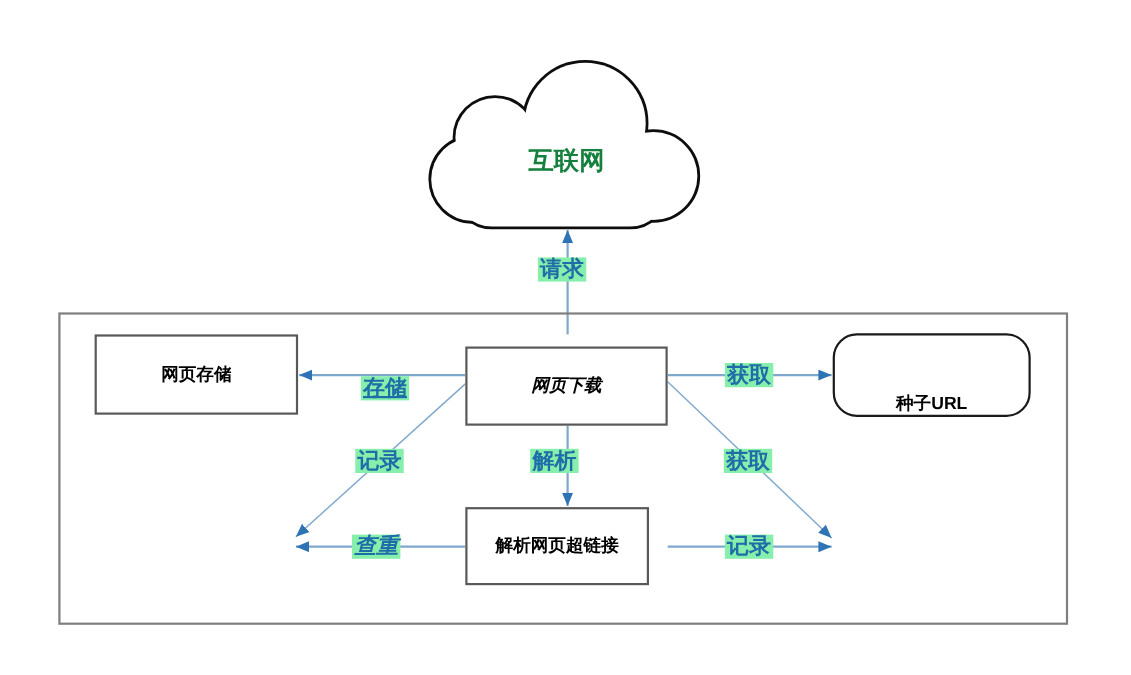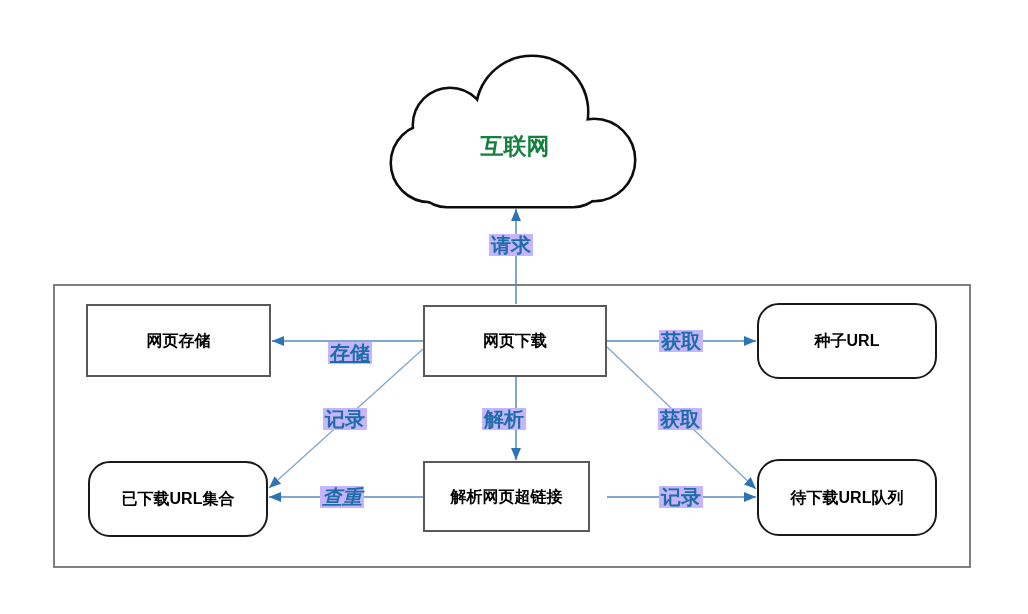--- a/index.html
+++ b/index.html
@@ -12,35 +12,35 @@
   .container-frame{
     position:absolute;left:53px;top:284px;width:914px;height:280px;
     border:2px solid #7f7f7f;background:transparent;
   }
   .node{
     position:absolute;display:flex;align-items:center;justify-content:center;
     background:#fff;color:#000;font-weight:700;font-size:16px;line-height:1.1;
     white-space:nowrap;box-sizing:border-box;text-align:center;
   }
   .node.rect{border:2px solid #595959;}
-  .node.rounded{border:2px solid #1a1a1a;border-radius:22px;}
+  .node.rounded{border:2px solid #1a1a1a;border-radius:22px;align-items:flex-end;}
   .n-web-storage{left:86px;top:304px;width:185px;height:73px;}
-  .n-web-download{left:423px;top:305px;width:184px;height:72px;}
+  .n-web-download{left:423px;top:315px;width:184px;height:72px;font-style:italic;}
   .n-seed-url{left:757px;top:303px;width:180px;height:76px;}
   .n-downloaded-set{left:88px;top:461px;width:180px;height:76px;}
   .n-parse-links{left:423px;top:461px;width:167px;height:71px;}
   .n-pending-queue{left:757px;top:459px;width:180px;height:77px;}
   .cloud-label{
     position:absolute;left:515px;top:146px;transform:translate(-50%,-50%);
     font-weight:700;font-size:23px;color:#15803d;white-space:nowrap;
   }
   .edge-label{
     position:absolute;transform:translate(-50%,-50%);
     color:#1f6ca8;font-weight:700;font-size:20px;line-height:1;
-    background:#c4b5fd;padding:1px 2px;white-space:nowrap;
+    background:#86efac;padding:1px 2px;white-space:nowrap;
   }
   .el-request{left:511px;top:245px;}
   .el-store{left:350px;top:353px;text-decoration:underline;}
   .el-fetch-top{left:681px;top:341px;}
   .el-record-diag{left:345px;top:419px;}
   .el-parse{left:504px;top:419px;}
   .el-fetch-diag{left:680px;top:419px;}
   .el-dedup{left:342px;top:497px;font-style:italic;}
   .el-record-bottom{left:681px;top:497px;}
 </style>
@@ -91,28 +91,22 @@
 
   <div class="node rect n-web-storage">
     <span>网页存储</span>
   </div>
   <div class="node rect n-web-download">
     <span>网页下载</span>
   </div>
   <div class="node rounded n-seed-url">
     <span>种子URL</span>
   </div>
-  <div class="node rounded n-downloaded-set">
-    <span>已下载URL集合</span>
-  </div>
   <div class="node rect n-parse-links">
     <span>解析网页超链接</span>
-  </div>
-  <div class="node rounded n-pending-queue">
-    <span>待下载URL队列</span>
   </div>
 
   <span class="edge-label el-request">请求</span>
   <span class="edge-label el-store">存储</span>
   <span class="edge-label el-fetch-top">获取</span>
   <span class="edge-label el-record-diag">记录</span>
   <span class="edge-label el-parse">解析</span>
   <span class="edge-label el-fetch-diag">获取</span>
   <span class="edge-label el-dedup">查重</span>
   <span class="edge-label el-record-bottom">记录</span>

